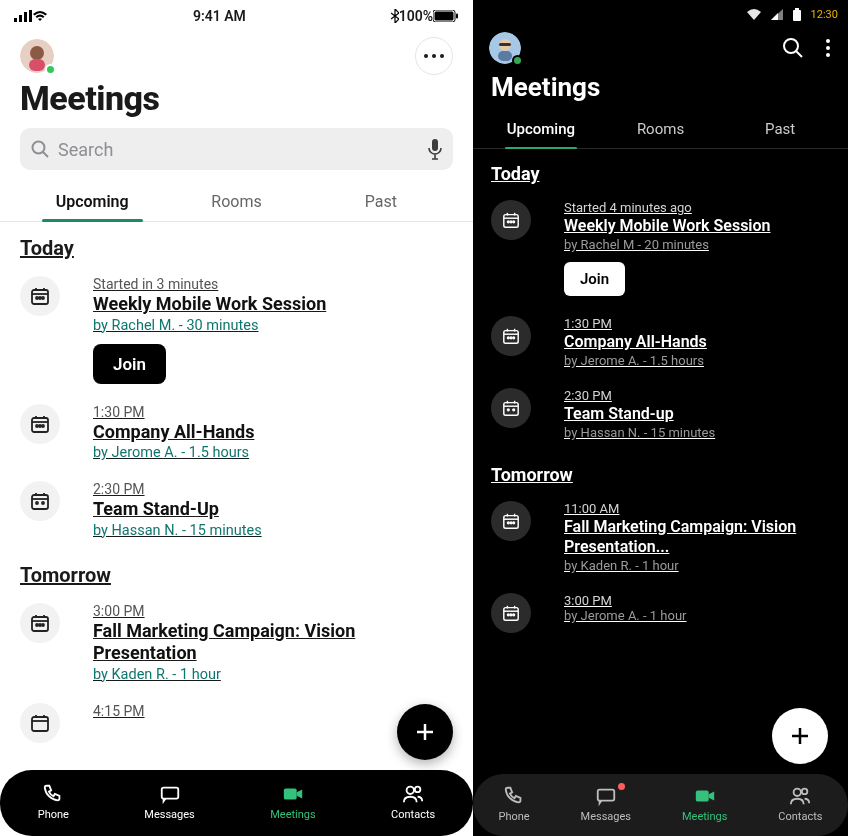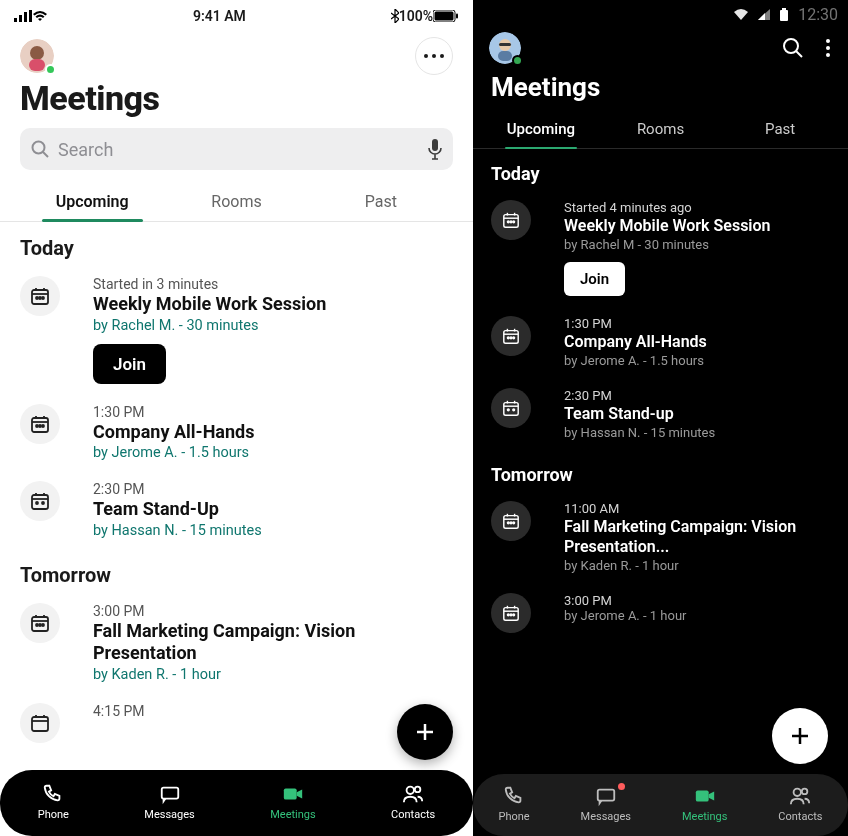--- a/index.html
+++ b/index.html
@@ -28,21 +28,21 @@
   .search-bar input::placeholder { color:#8e8e93;}
   .mic-icon { flex-shrink:0; color:#4c4c4c;}
   .tabs { display:flex; border-bottom:1px solid #e5e5e5; margin-top:10px; padding:0 20px;}
   .tab { flex:1; text-align:center; padding:12px 0 10px 0; font-size:16px; color:#666; cursor:pointer; position:relative; }
   .tab.active { color:#111; font-weight:600;}
   .tab.active::after { content:""; position:absolute; left:15%; right:15%; bottom:-1px; height:3px; background:#1f8a5f; border-radius:2px;}
   .panel-dark .tabs { border-bottom:1px solid #2a2a2a; padding:0 8px; margin-top:6px;}
   .panel-dark .tab { color:#ccc; font-size:15px;}
   .panel-dark .tab.active { color:#fff; font-weight:500;}
   .panel-dark .tab.active::after { background:#2ba870; left:20%; right:20%; height:2px;}
-  .scroll { flex:1; overflow:hidden; padding:0 20px;}
+  .scroll { flex:1; overflow:hidden; padding:0 20px;text-decoration:underline;}
   .panel-dark .scroll { padding:0 18px;}
   .section-h { font-size:20px; font-weight:700; padding:14px 0 6px 0;}
   .panel-dark .section-h { font-size:18px; font-weight:700;}
   .item { display:flex; gap:33px; padding:10px 0;}
   .item-icon-wrap { width:40px; height:40px; border-radius:50%; background:#f2f2f2; display:flex; align-items:center; justify-content:center; flex-shrink:0; color:#222;}
   .panel-dark .item-icon-wrap { background:#2b2b2b; color:#fff;}
   .item-body { flex:1; min-width:0;}
   .item-time { font-size:14px; color:#555;}
   .panel-dark .item-time { color:#d4d4d4; font-size:13px;}
   .item-title { font-size:18px; font-weight:700; color:#111; line-height:1.25; padding:1px 0;}
@@ -57,21 +57,21 @@
   .fab svg line { stroke-width:2.5;}
   .panel-light .fab svg { stroke:#fff;} .panel-dark .fab svg { stroke:#000;}
   .bottom-nav { position:absolute; bottom:0; left:0; right:0; display:flex; justify-content:space-around; align-items:center; padding:8px 0 10px 0;border-radius:32px;}
   .panel-light .bottom-nav { background:#000; color:#fff; height:66px;}
   .panel-dark  .bottom-nav { background:#1c1c1c; color:#bdbdbd; height:62px;}
   .nav-item { display:flex; flex-direction:column; align-items:center; gap:3px; font-size:11px; cursor:pointer; position:relative;}
   .nav-item svg { width:22px; height:22px; }
   .nav-item.active { color:#34c17b;}
   .nav-dot { position:absolute; top:-2px; right:6px; width:7px; height:7px; border-radius:50%; background:#ff5c5c;}
   
-  .and-status { display:flex; justify-content:flex-end; align-items:center; gap:10px; height:24px; padding:4px 10px 0 10px; font-size:16px; color:#737373;}
+  .and-status { display:flex; justify-content:flex-end; align-items:center; gap:10px; height:24px; padding:4px 10px 0 10px; font-size:11px; color:#eab308;}
   .d-header-row { display:flex; align-items:center; justify-content:space-between; padding:8px 14px 2px 16px;}
   .d-header-right { display:flex; align-items:center; gap:18px;}
   .d-header-right svg { cursor:pointer; color:#fff;}
   .d-kebab { display:flex; flex-direction:column; gap:3px; cursor:pointer; padding:4px;}
   .d-kebab span { width:4px; height:4px; border-radius:50%; background:#fff;}
   .d-title { font-size:26px; font-weight:700; padding:6px 18px 0 18px;}
   .avatar.sm { width:32px; height:32px;}
 </style>
 </head>
 <body>
@@ -339,21 +339,21 @@
               <line x1="6" y1="2" x2="6" y2="5"></line>
               <line x1="14" y1="2" x2="14" y2="5"></line>
               <circle cx="7" cy="12" r="1" fill="currentColor"></circle>
               <circle cx="10" cy="12" r="1" fill="currentColor"></circle>
               <circle cx="13" cy="12" r="1" fill="currentColor"></circle>
             </svg>
       </div>
       <div class="item-body">
         <div class="item-time">Started 4 minutes ago</div>
         <div class="item-title">Weekly Mobile Work Session</div>
-        <div class="item-sub">by Rachel M - 30 minutes</div>
+        <div class="item-sub">by Rachel M - 20 minutes</div>
         <button class="join-btn">Join</button>
       </div>
     </div>
 
     <div class="item">
       <div class="item-icon-wrap">
         <svg width="18" height="18" viewBox="0 0 20 20" fill="none" stroke="currentColor" stroke-width="1.6">
               <rect x="2" y="4" width="16" height="14" rx="2"></rect>
               <line x1="2" y1="8" x2="18" y2="8"></line>
               <line x1="6" y1="2" x2="6" y2="5"></line>

